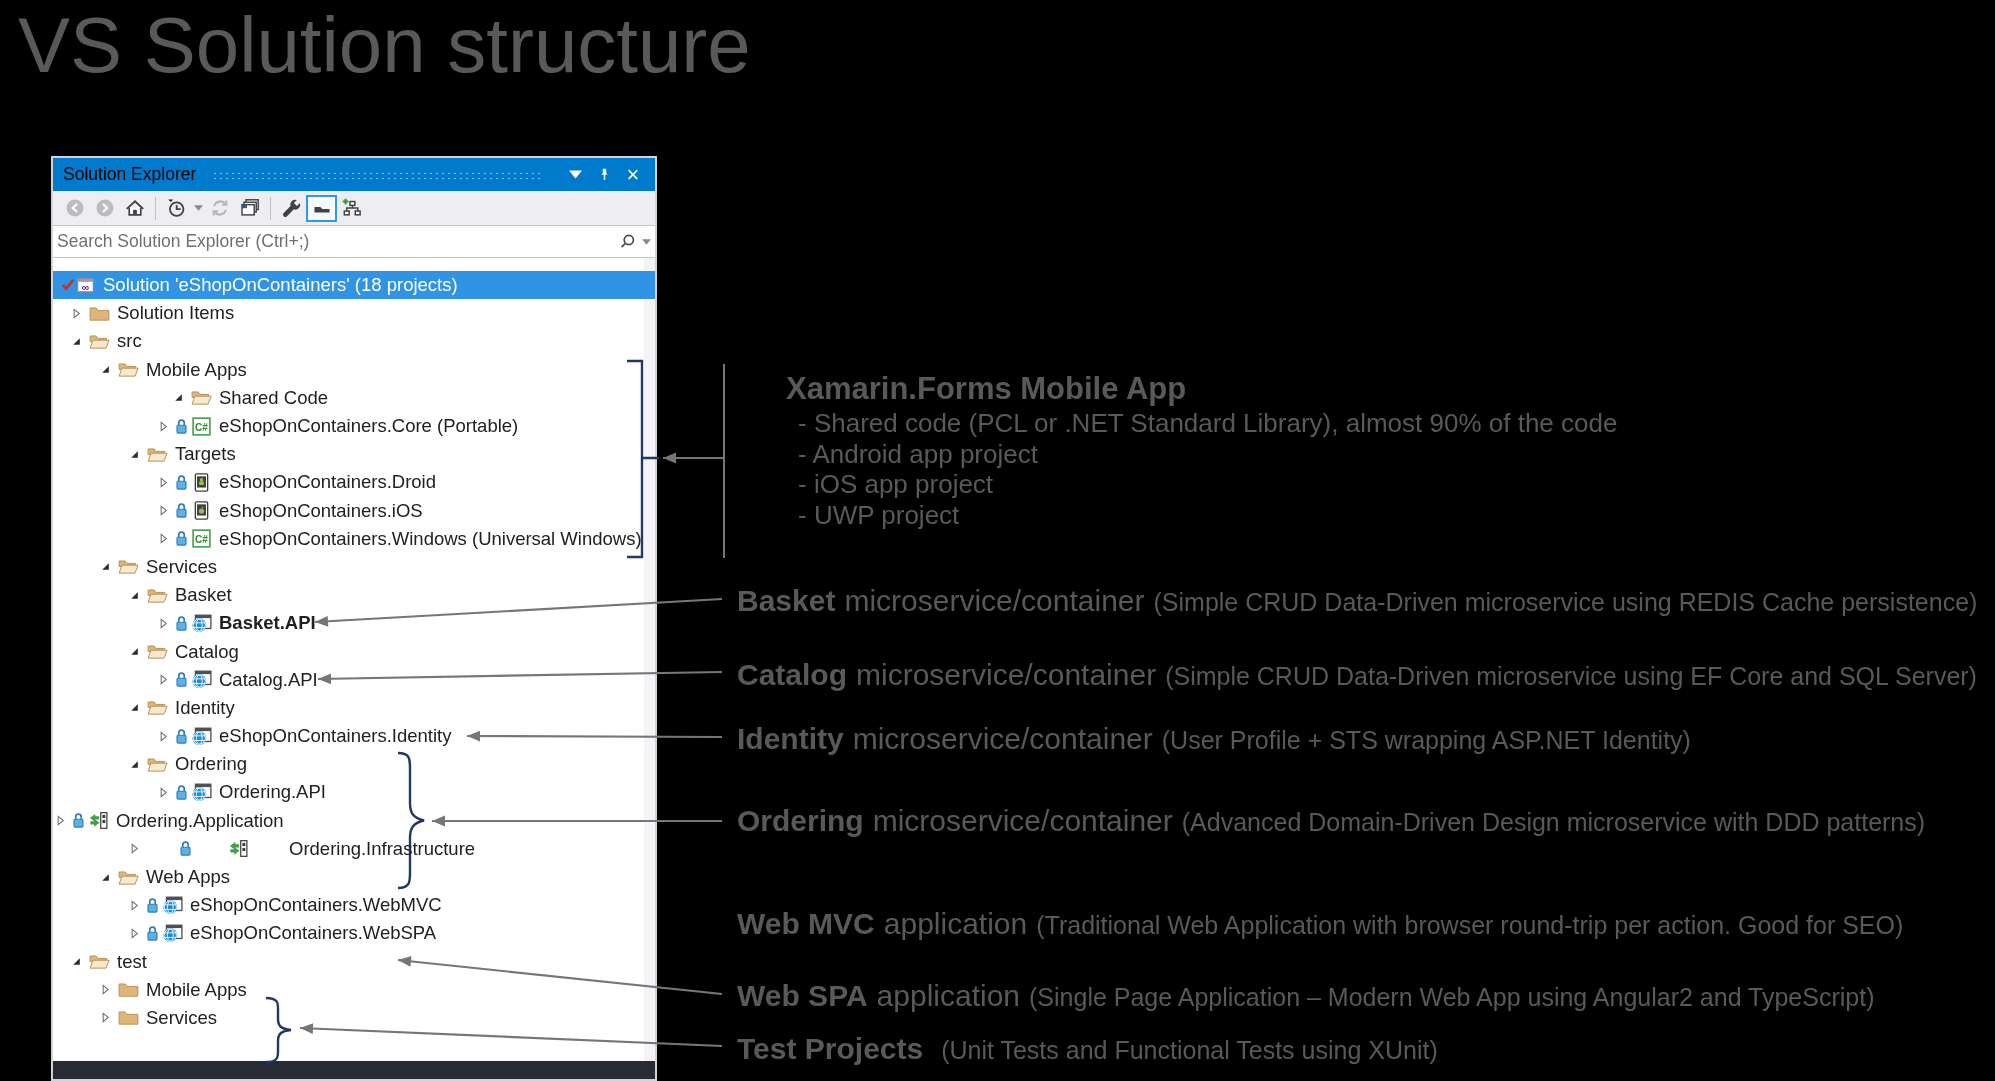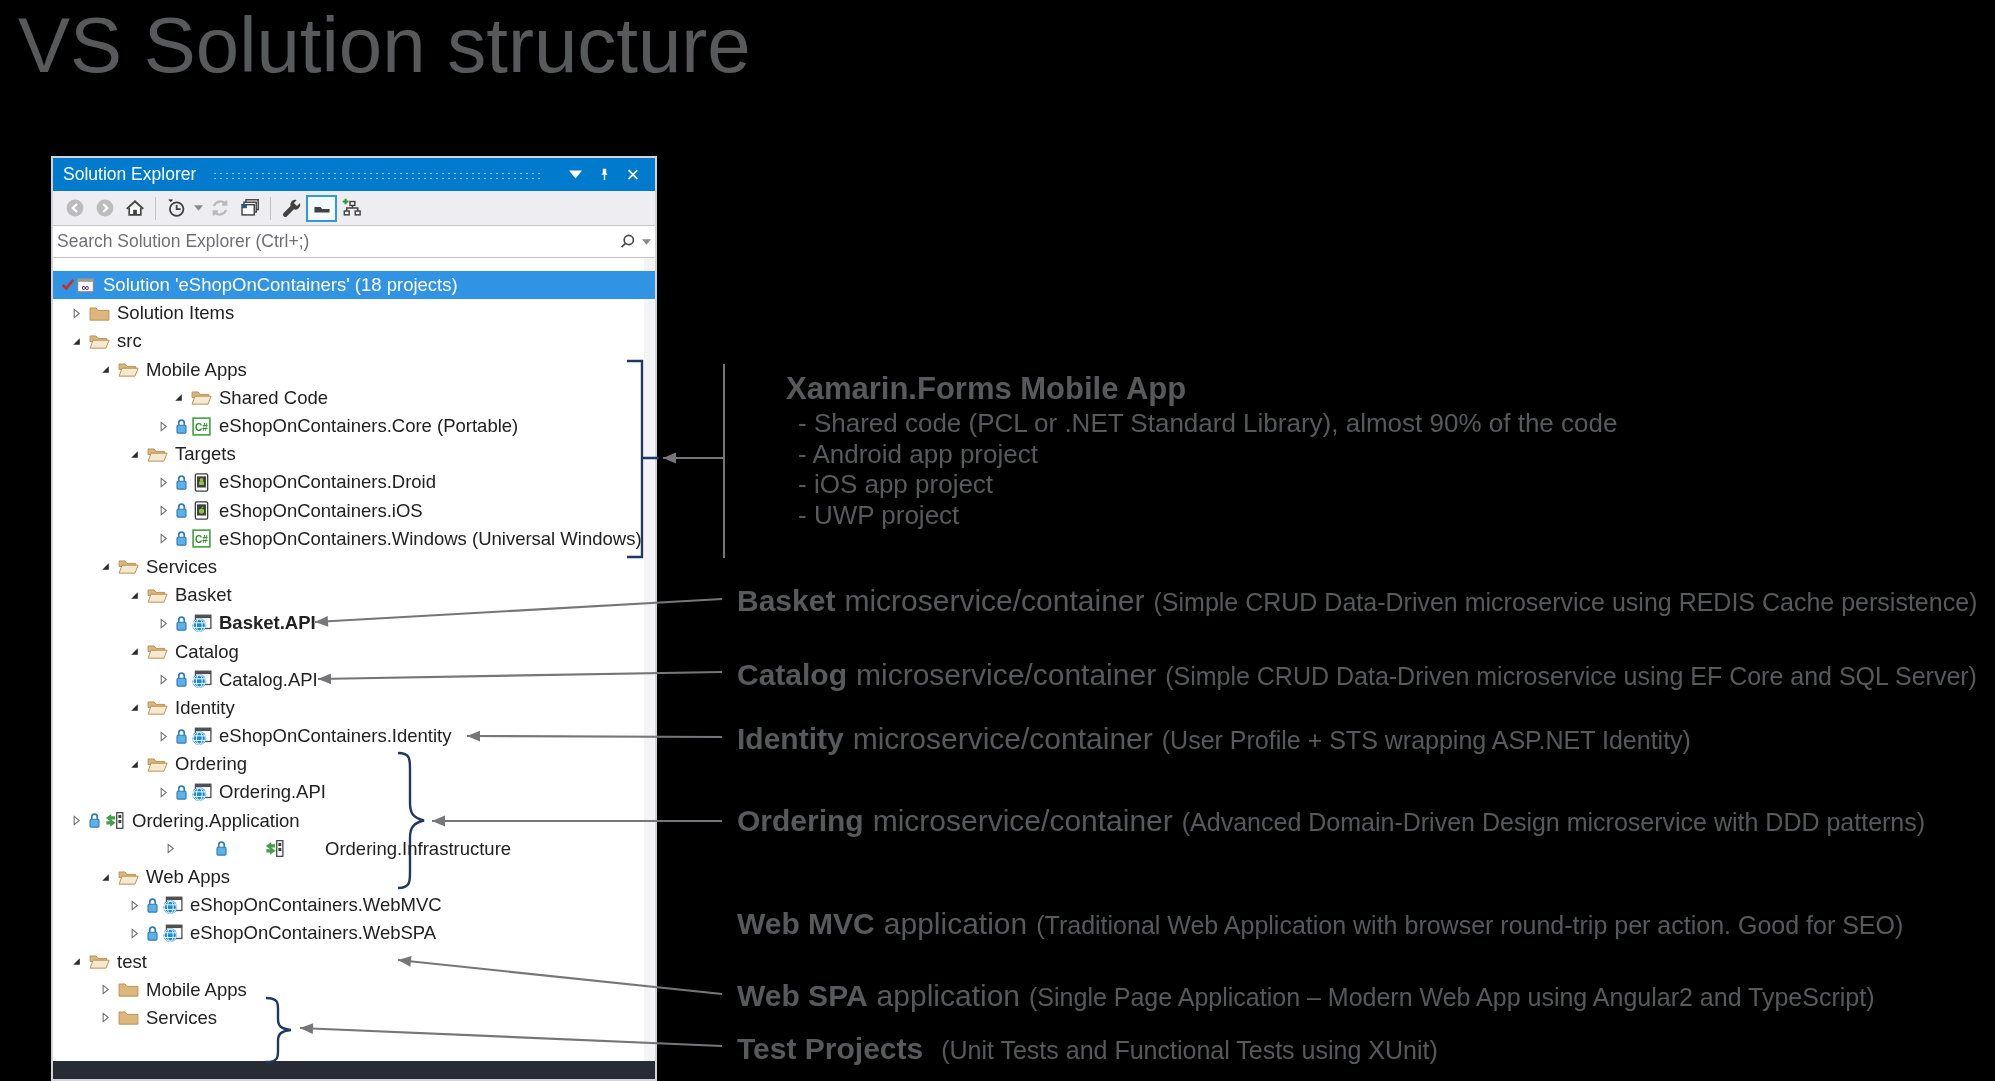--- a/index.html
+++ b/index.html
@@ -6,21 +6,21 @@
   html,body{margin:0;padding:0;background:#000;}
   #canvas{position:relative;width:1995px;height:1081px;background:#000;overflow:hidden;
           font-family:"Liberation Sans",sans-serif;}
   .slide-title{position:absolute;left:18px;top:0px;font-size:78px;font-weight:300;
                color:#58595b;letter-spacing:0;}
   
   .panel{position:absolute;left:51px;top:156px;width:606px;height:925px;background:#fff;
          border:2px solid #d2d2da;box-sizing:border-box;display:flex;flex-direction:column;}
   .titlebar{flex:0 0 33px;background:#007acc;display:flex;align-items:center;
             padding:0 10px 0 10px;}
-  .titlebar-label{color:#ffffff;font-size:17.5px;}
+  .titlebar-label{color:#000000;font-size:17.5px;}
   .titlebar-dots{flex:1;height:11px;margin:3px 14px 0 16px;
      background-image:radial-gradient(rgba(255,255,255,.55) 1.1px,rgba(0,0,0,0) 1.25px);
      background-size:6px 5px;}
   .tb-ico{width:24px;height:24px;display:flex;align-items:center;justify-content:center;
           color:#fff;margin-left:5px;}
   .tb-ico svg{width:13px;height:13px;}
   .close-glyph{font-size:22px;line-height:22px;color:#fff;}
   .toolbar{flex:0 0 34px;background:#eeeef2;display:flex;align-items:center;padding-left:7px;}
   .tool{width:30px;height:27px;display:flex;align-items:center;justify-content:center;}
   .tool svg{width:20px;height:20px;}
@@ -508,21 +508,21 @@
               <circle cx="7.5" cy="10" r="6.2" fill="#1c8bd4"></circle>
               <g stroke="#e8f4fb" stroke-width="0.9" fill="none">
                 <circle cx="7.5" cy="10" r="5.5"></circle>
                 <ellipse cx="7.5" cy="10" rx="2.6" ry="5.5"></ellipse>
                 <path d="M2 7.9 H13 M2 12.1 H13"></path>
               </g>
             </svg>
           </span>
           <span class="lbl">Ordering.API</span>
         </div>
-        <div class="row" style=" margin-left: 16px;">
+        <div class="row" style="">
           <span class="arrowbox">
             <svg viewBox="0 0 16 16">
               <path d="M5.5 3.5 L11 8 L5.5 12.5 Z" fill="#fff" stroke="#6d6d70" stroke-width="1.1"></path>
             </svg>
           </span>
           <span class="lockico">
             <svg viewBox="0 0 12 16">
               <path d="M3.4 7 V4.6 a2.6 2.6 0 0 1 5.2 0 V7" fill="none" stroke="#2f7cb8" stroke-width="1.6"></path>
               <rect x="1.8" y="6.8" width="8.4" height="7.4" rx="1" fill="#5cb1e6" stroke="#2f7cb8" stroke-width="1.1"></rect>
             </svg>
@@ -531,21 +531,21 @@
             <svg viewBox="0 0 17 17">
               <rect x="10.5" y="1.5" width="5.5" height="14" fill="#fff" stroke="#3f3f42" stroke-width="1.1"></rect>
               <rect x="12" y="3.5" width="2.6" height="2.8" fill="#3f3f42"></rect>
               <rect x="12" y="8" width="2.6" height="2.8" fill="#3f3f42"></rect>
               <path d="M0.8 6.2 L5.6 2.6 V4.8 H9 V7.6 H5.6 V9.8 Z" fill="#43a047"></path>
               <path d="M9.4 10.6 L4.6 14.2 V12 H1.2 V9.2 H4.6 V7 Z" fill="#43a047"></path>
             </svg>
           </span>
           <span class="lbl">Ordering.Application</span>
         </div>
-        <div class="row" style="padding-left: 110px; gap: 33px;">
+        <div class="row" style="padding-left: 74px; gap: 33px;">
           <span class="arrowbox">
             <svg viewBox="0 0 16 16">
               <path d="M5.5 3.5 L11 8 L5.5 12.5 Z" fill="#fff" stroke="#6d6d70" stroke-width="1.1"></path>
             </svg>
           </span>
           <span class="lockico">
             <svg viewBox="0 0 12 16">
               <path d="M3.4 7 V4.6 a2.6 2.6 0 0 1 5.2 0 V7" fill="none" stroke="#2f7cb8" stroke-width="1.6"></path>
               <rect x="1.8" y="6.8" width="8.4" height="7.4" rx="1" fill="#5cb1e6" stroke="#2f7cb8" stroke-width="1.1"></rect>
             </svg>

